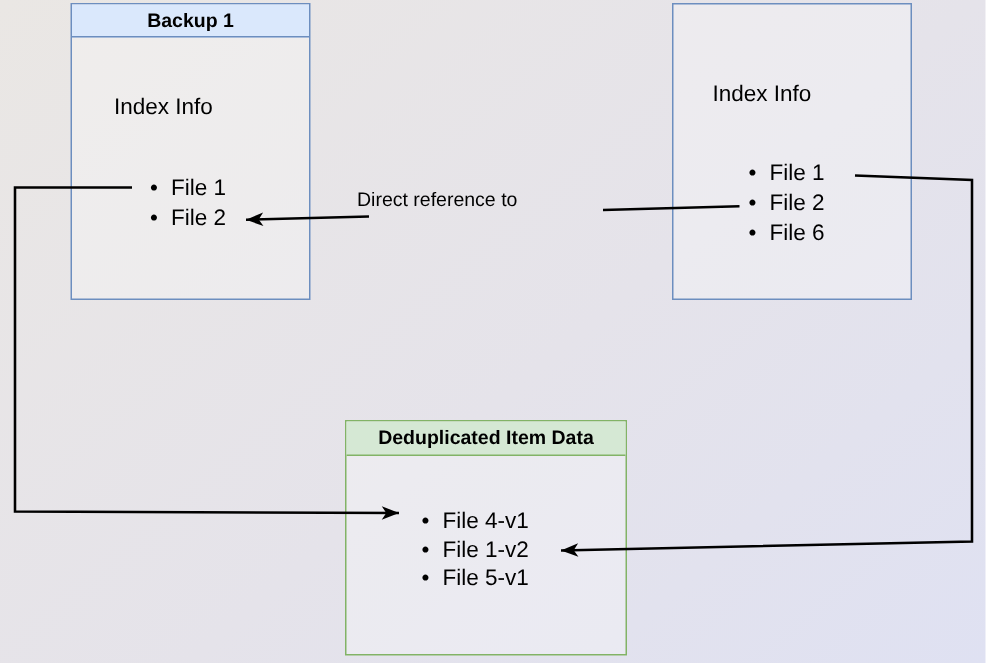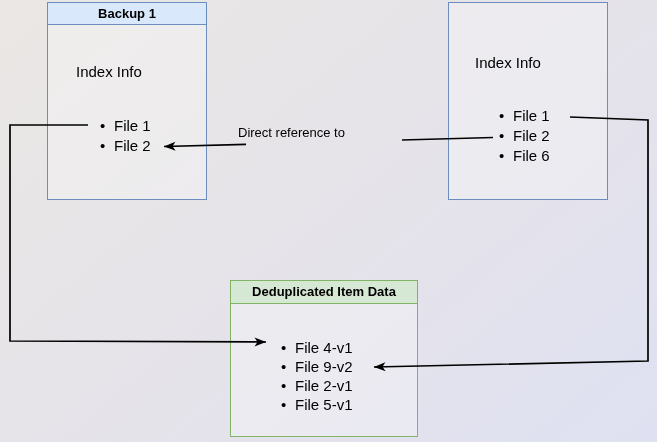--- a/index.html
+++ b/index.html
@@ -96,22 +96,21 @@
       <li>File 6</li>
     </ul>
   </div>
 
   <div class="box green" style="left:230px; top:280px; width:188px; height:157px;">
     <div class="box-header">
       <span>Deduplicated Item Data</span>
     </div>
     <ul class="file-list lh19" style="left:50px; top:57px;">
       <li>File 4-v1</li>
-      <li>File 9-v2</li>
-      <li>File 2-v1</li>
+      <li>File 1-v2</li>
       <li>File 5-v1</li>
     </ul>
   </div>
 
   <svg class="arrows" width="657" height="442" viewBox="0 0 657 442">
     <defs>
       <marker id="arrowhead" markerUnits="userSpaceOnUse" markerWidth="13" markerHeight="10" refX="12" refY="5" orient="auto">
         <path d="M0.5,0.5 L12,5 L0.5,9.5 L3.5,5 Z" fill="#000"></path>
       </marker>
     </defs>

